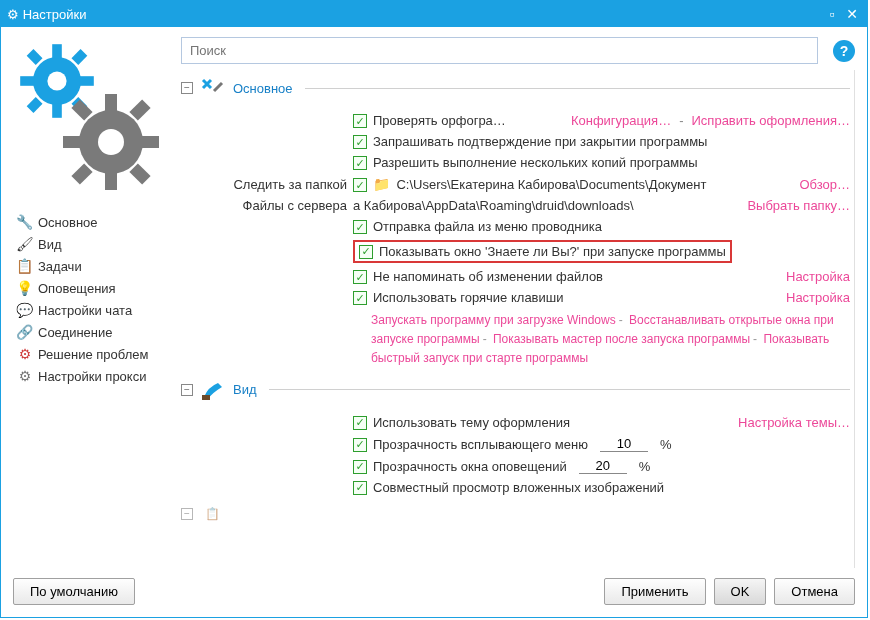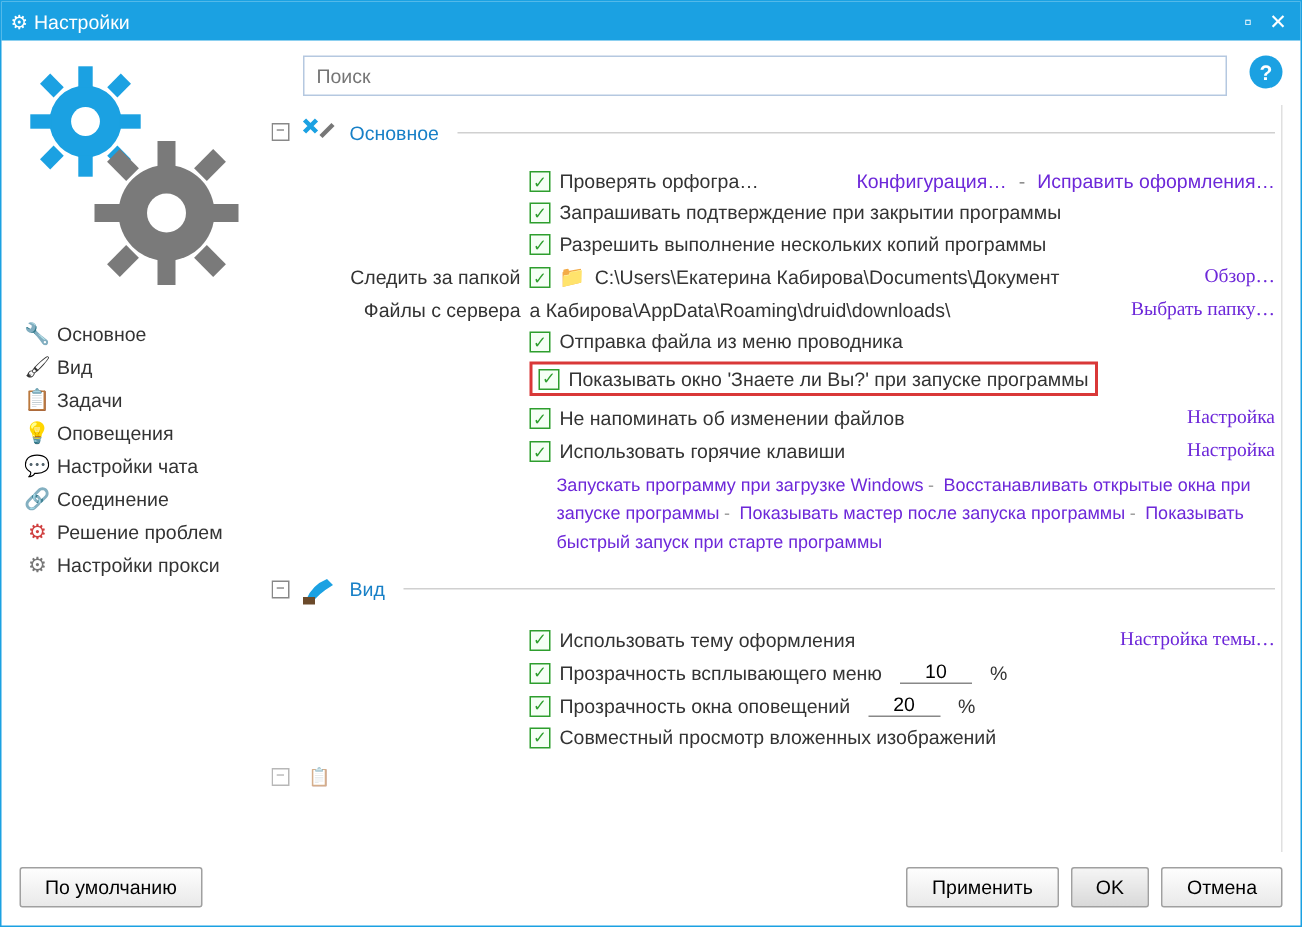--- a/index.html
+++ b/index.html
@@ -10,37 +10,37 @@
 .titlebar .spacer { flex: 1; }
 .titlebar .winbtn { width: 18px; height: 18px; color: #fff; display: flex; align-items: center; justify-content: center; margin-left: 2px; cursor: pointer; font-size: 14px; }
 .content { flex: 1; display: flex; padding: 10px 12px 0 12px; gap: 8px; min-height: 0; }
 .left { width: 160px; display: flex; flex-direction: column; }
 .gears { height: 170px; position: relative; }
 .gears svg { position: absolute; }
 .nav { margin-top: 4px; }
 .nav-item { display: flex; align-items: center; gap: 5px; padding: 3px 4px; cursor: pointer; font-size: 13px; color: #333; }
 .nav-item .navicon { width: 16px; height: 16px; display: flex; align-items: center; justify-content: center; font-size: 14px; }
 .right { flex: 1; display: flex; flex-direction: column; min-width: 0; }
-.searchbar { display: flex; gap: 15px; margin-bottom: 6px; margin-left: 21px; }
+.searchbar { display: flex; align-items: center; gap: 15px; margin-bottom: 6px; }
 .searchbar input { flex: 1; border: 1px solid #b5c8e0; padding: 5px 8px; font-size: 13px; color: #888; outline: none; }
 .help-btn { width: 22px; height: 22px; border-radius: 50%; background: #1ba1e2; color: #fff; display: flex; align-items: center; justify-content: center; font-weight: bold; cursor: pointer; font-size: 14px; }
 .maincontent { flex: 1; overflow: auto; border-right: 1px solid #e0e0e0; padding-right: 4px; }
 .section-header { display: flex; align-items: center; gap: 6px; margin: 6px 0 10px 0; }
 .collapse-btn { width: 12px; height: 12px; border: 1px solid #888; display: flex; align-items: center; justify-content: center; font-size: 10px; color: #666; cursor: pointer; background: #fff; line-height: 1; }
 .section-icon { width: 28px; height: 24px; display: flex; align-items: center; justify-content: center; }
 .section-title { color: #1880c7; font-size: 13px; }
 .section-line { flex: 1; height: 1px; background: #d0d0d0; margin-left: 6px; }
 .section-body { padding-left: 32px; }
 .row { display: flex; align-items: flex-end; gap: 6px; padding: 3px 0 3px 140px; font-size: 13px; position: relative; }
 .row .rowlabel-left { position: absolute; left: 0; width: 134px; text-align: right; color: #333; font-size: 13px; }
 .chk { width: 14px; height: 14px; border: 1px solid #2e9e2e; display: inline-flex; align-items: center; justify-content: center; font-size: 11px; color: #2e9e2e; cursor: pointer; flex-shrink: 0; background: #f5fff5; }
 .chk::before { content: "✓"; }
 .row .text { color: #333; }
-.link { color: #6d28d9; cursor: pointer; }
-.pushright { margin-left: auto; font-family: Liberation Serif, serif; }
+.link { color: #ec4899; cursor: pointer; }
+.pushright { margin-left: auto; }
 .highlighted { border: 2px solid #d93838; padding: 2px 4px; display: inline-flex; align-items: center; gap: 6px; }
 .hintrow { padding: 3px 0 3px 158px; font-size: 12px; color: #1880c7; line-height: 1.6; }
 .hintrow .sep { color: #999; margin: 0 3px; }
 .numinput { border: none; border-bottom: 1px solid #888; width: 48px; text-align: center; font-size: 13px; padding: 0 2px; margin: 0 6px; }
 .folder-icon { font-size: 14px; }
 .grey { color: #888; }
 .footer { display: flex; align-items: center; padding: 10px 12px 12px; gap: 8px; }
 .footer .spacer2 { flex: 1; }
 .btn { border: 1px solid #a0a0a0; background: linear-gradient(#fefefe, #e9e9e9); padding: 5px 16px; font-size: 13px; cursor: pointer; border-radius: 2px; }
 .btn.primary { background: linear-gradient(#f5f5f5, #d9d9d9); }

